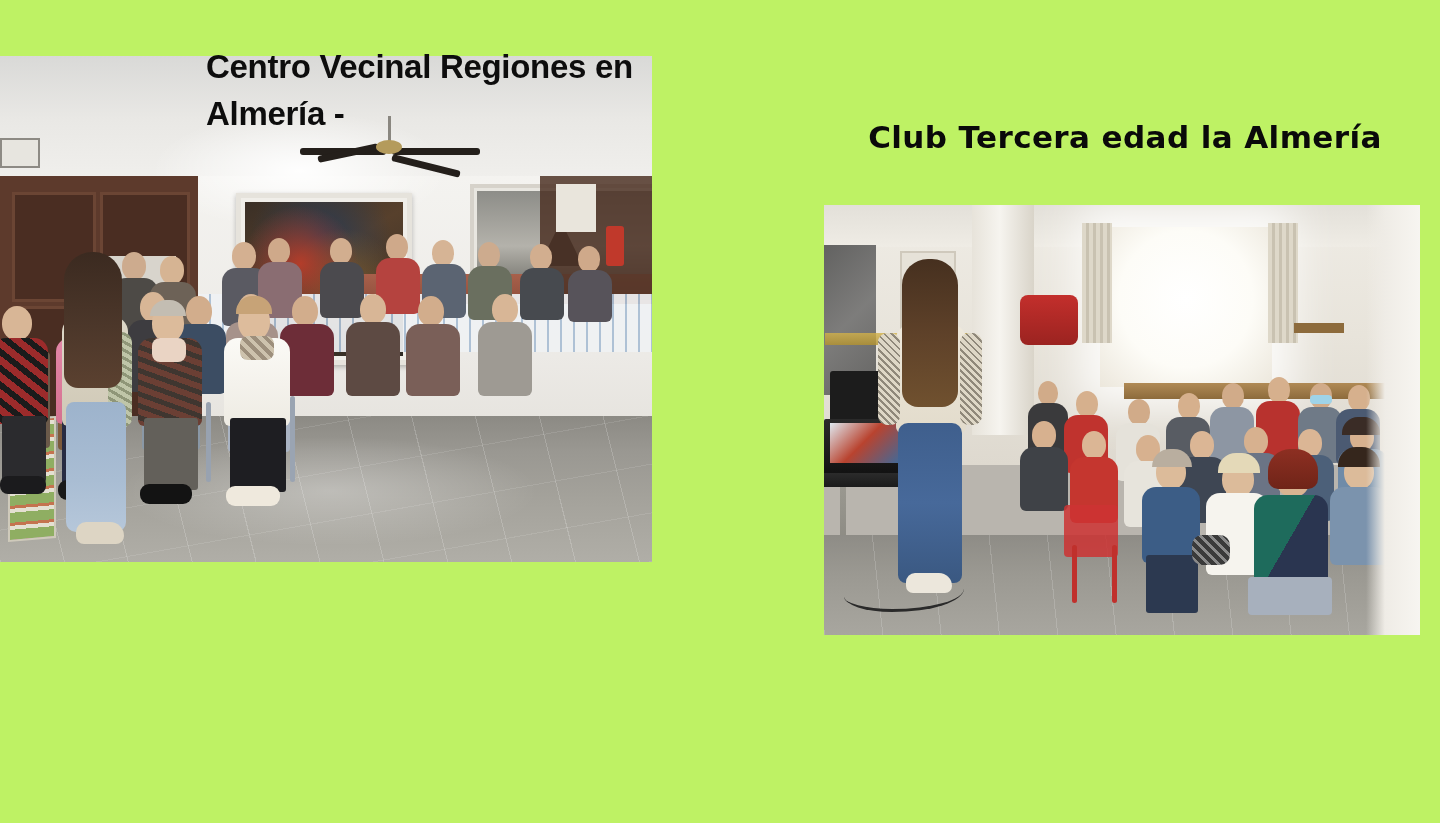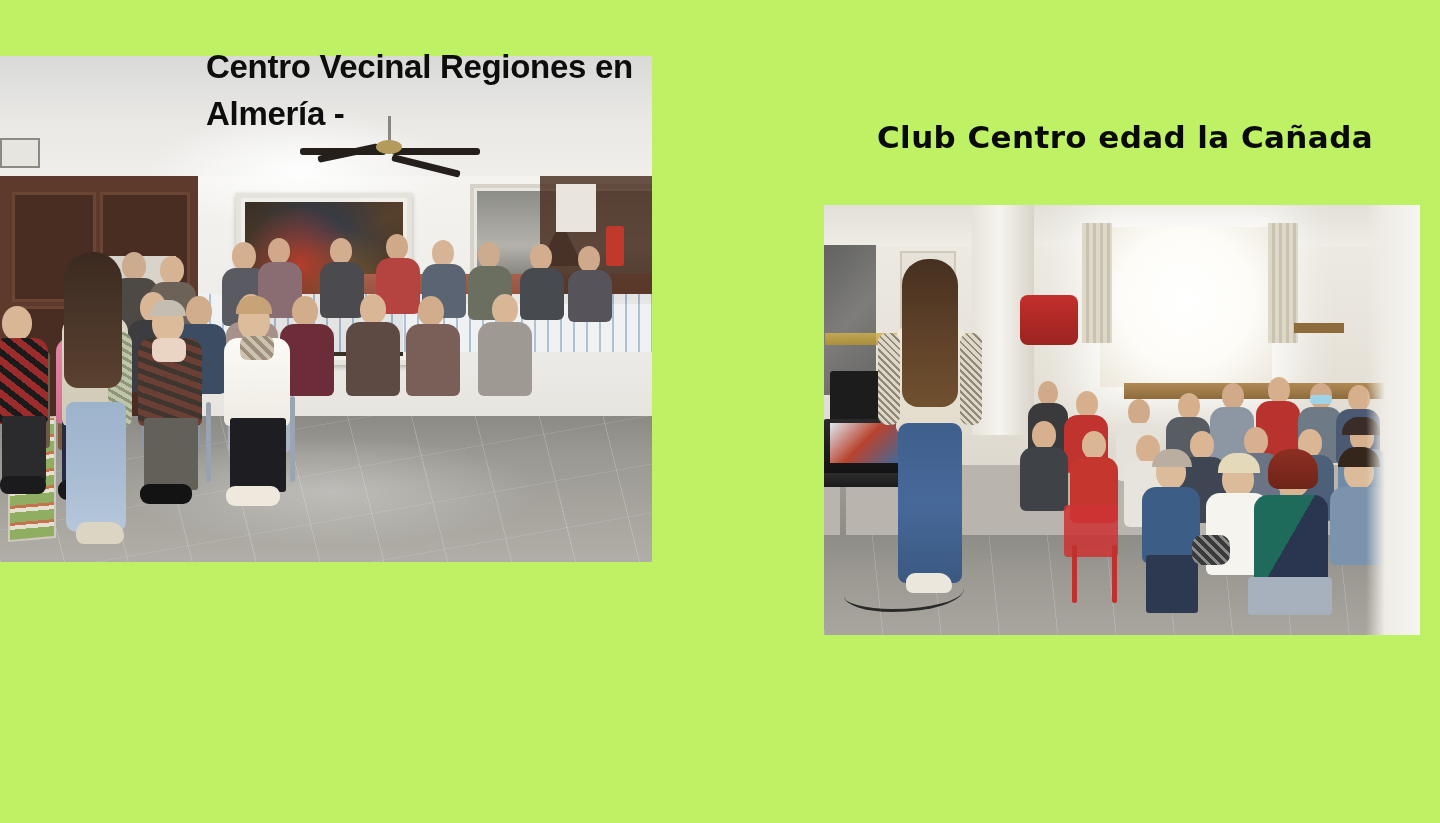--- a/index.html
+++ b/index.html
@@ -558,21 +558,21 @@
     <div class="band l-speaker-body"></div>
     <div class="band" style="left:108px;top:276px;width:24px;height:96px;background:repeating-linear-gradient(30deg,#bfc5a8 0px,#bfc5a8 4px,#8f9678 4px,#8f9678 7px);border-radius:10px;"></div>
     <div class="band l-speaker-hair"></div>
     <div class="band l-speaker-legs"></div>
     <div class="band l-speaker-shoe"></div>
   </div>
 
   <div class="title-left">Centro Vecinal Regiones en Almería -</div>
 
   <div class="title-right">
-    <span class="tr-line1">Club Centro edad la Cañada</span>
+    <span class="tr-line1">Club Tercera edad la Almería</span>
   </div>
 
   <div class="footer">
 
     
 
     
     
 
     

